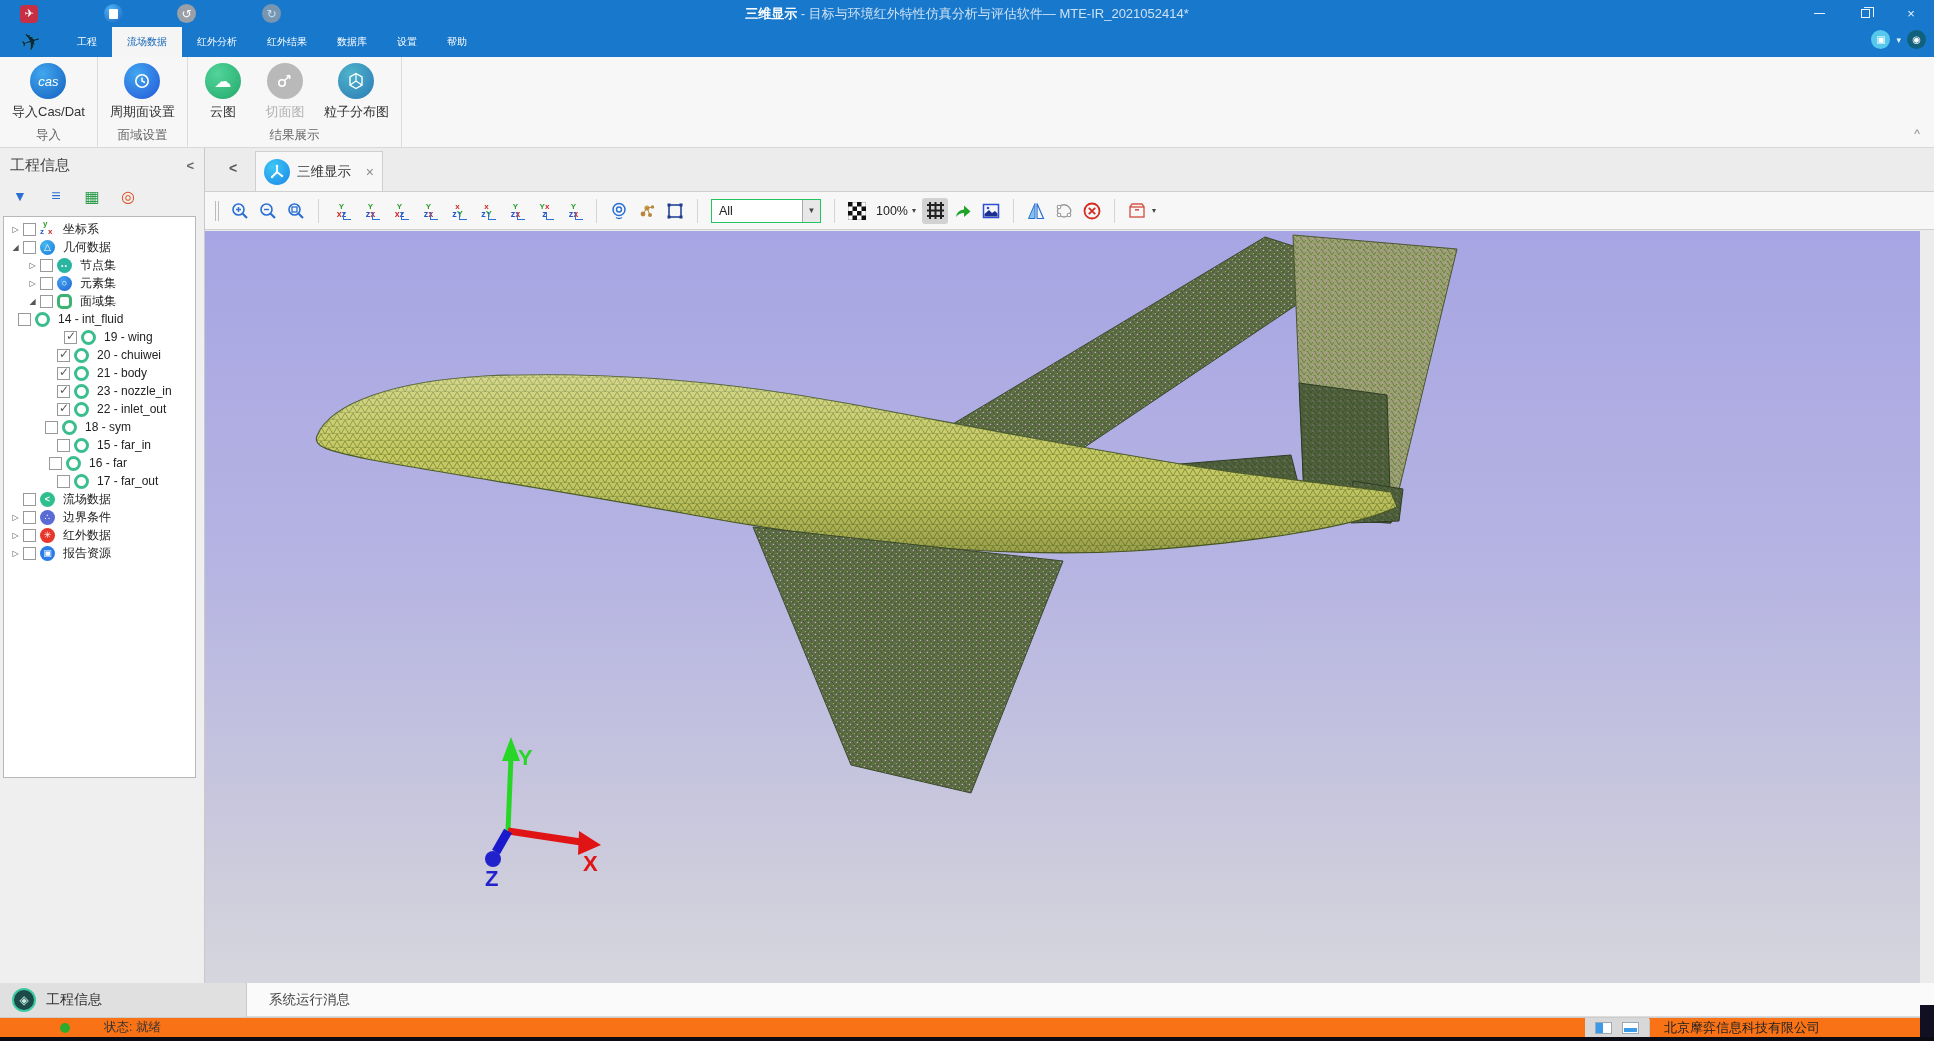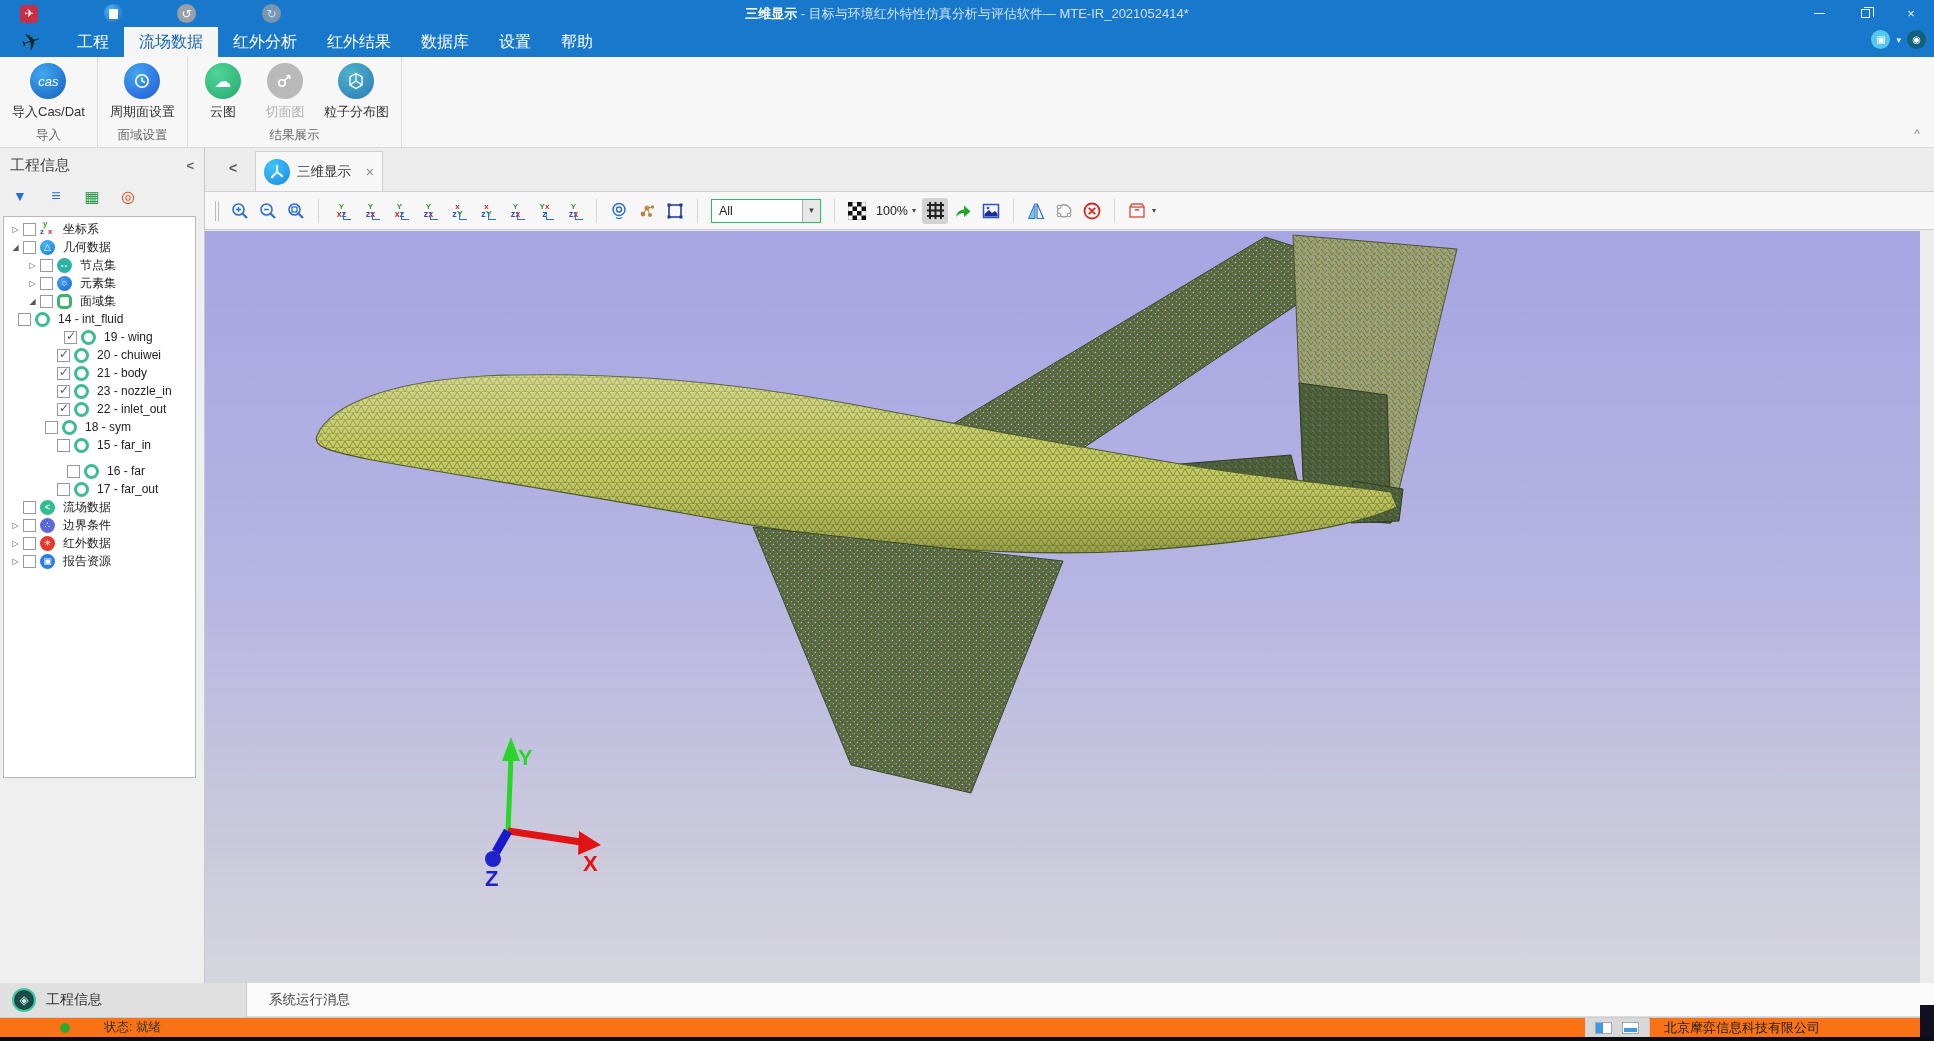--- a/index.html
+++ b/index.html
@@ -22,21 +22,21 @@
   .win-btn { width:46px; height:27px; display:flex; align-items:center; justify-content:center; color:#eaf2fb; font-size:13px; }
   .win-min-bar { width:11px; height:1px; background:#eaf2fb; }
   .win-max-box { width:9px; height:9px; border:1px solid #eaf2fb; position:relative; }
   .win-max-box::after { content:""; position:absolute; left:2px; top:-3px; width:9px; height:9px; border:1px solid #eaf2fb; border-bottom:none; border-left:none; }
 
   
   .menubar { position:absolute; left:0; top:27px; width:100%; height:30px; background:#1878cc; display:flex; align-items:stretch; }
   .logo { width:62px; display:flex; align-items:center; justify-content:center; }
   .logo span { color:#0d2740; font-size:24px; display:inline-block; transform:rotate(-18deg); text-shadow:0 0 1px #35d0c0; }
   .menu-items { display:flex; align-items:stretch; }
-  .menu-item { padding:0 15px; display:flex; align-items:center; color:#fff; font-size:16px; cursor:default;font-family:Liberation Serif, serif; }
+  .menu-item { padding:0 15px; display:flex; align-items:center; color:#fff; font-size:10px; cursor:default;font-family:Liberation Serif, serif; }
   .menu-item.active { background:#f5f5f5; color:#1366b4; }
   .menubar-right { position:absolute; right:8px; top:3px; display:flex; align-items:center; gap:6px; }
   .mr-circle { width:19px; height:19px; border-radius:50%; display:flex; align-items:center; justify-content:center; color:#fff; font-size:10px; }
   .mr-cyan { background:#56c8ec; }
   .mr-dark { background:#11607c; }
   .mr-caret { color:#eaf2fb; font-size:9px; }
 
   
   .ribbon { position:absolute; left:0; top:57px; width:100%; height:91px; background:#f7f7f7; border-bottom:1px solid #d9d9d9; }
   .ribbon-groups { position:absolute; left:0; top:0; height:91px; display:flex; }
@@ -352,21 +352,21 @@
             <span class="cb"></span>
             <span class="ti ti-ring"></span>
             <span>18 - sym</span>
           </div>
           <div class="tree-row" style="padding-left: 39px;">
             <span class="expander"></span>
             <span class="cb"></span>
             <span class="ti ti-ring"></span>
             <span>15 - far_in</span>
           </div>
-          <div class="tree-row" style="padding-left: 49px; margin-top: 8px;">
+          <div class="tree-row" style="padding-left: 31px;">
             <span class="expander"></span>
             <span class="cb"></span>
             <span class="ti ti-ring"></span>
             <span>16 - far</span>
           </div>
           <div class="tree-row" style="padding-left: 39px;">
             <span class="expander"></span>
             <span class="cb"></span>
             <span class="ti ti-ring"></span>
             <span>17 - far_out</span>

